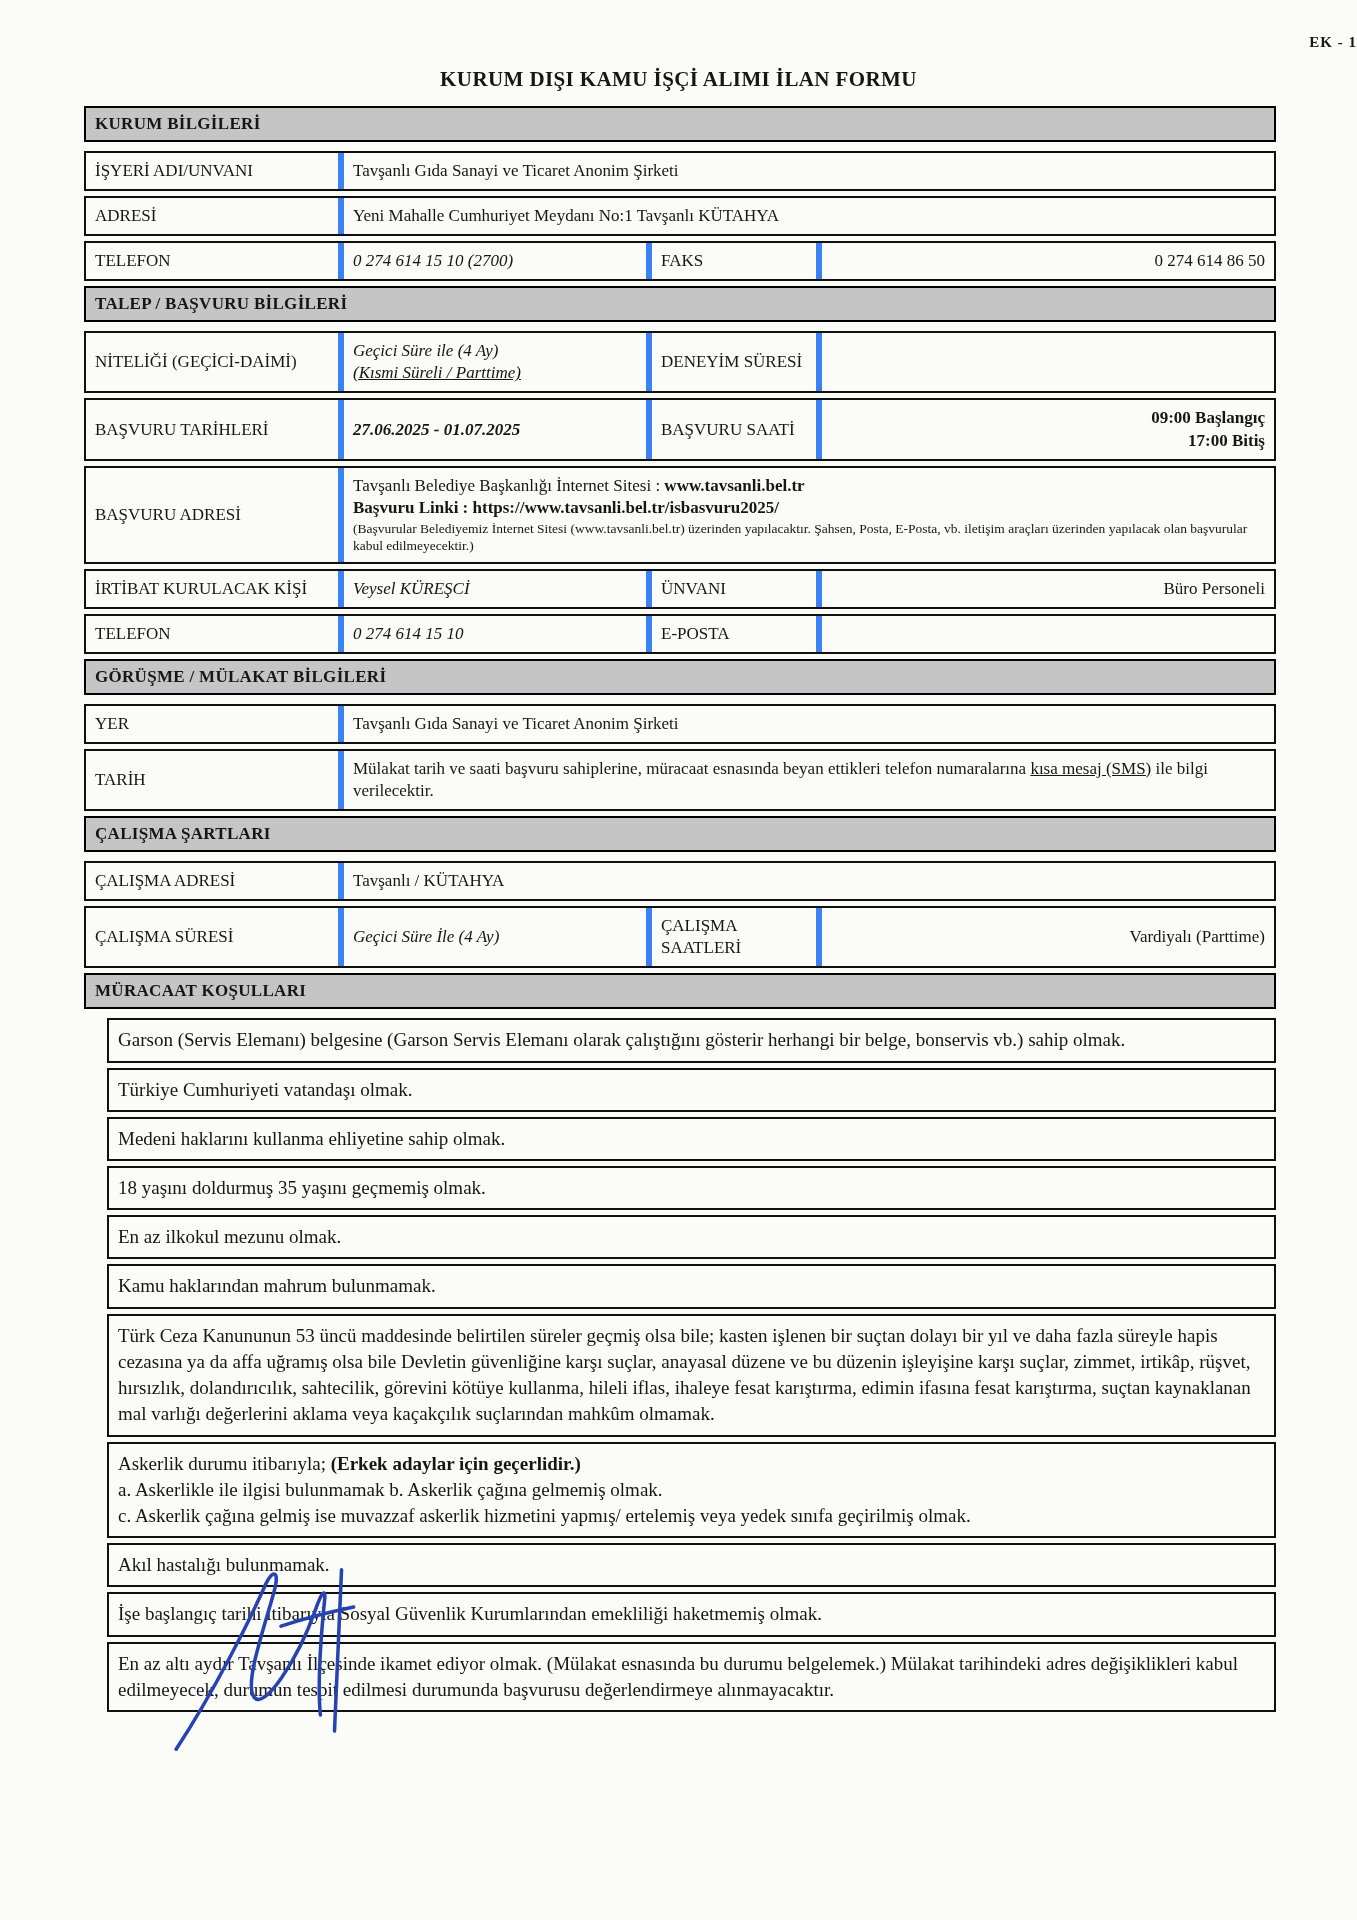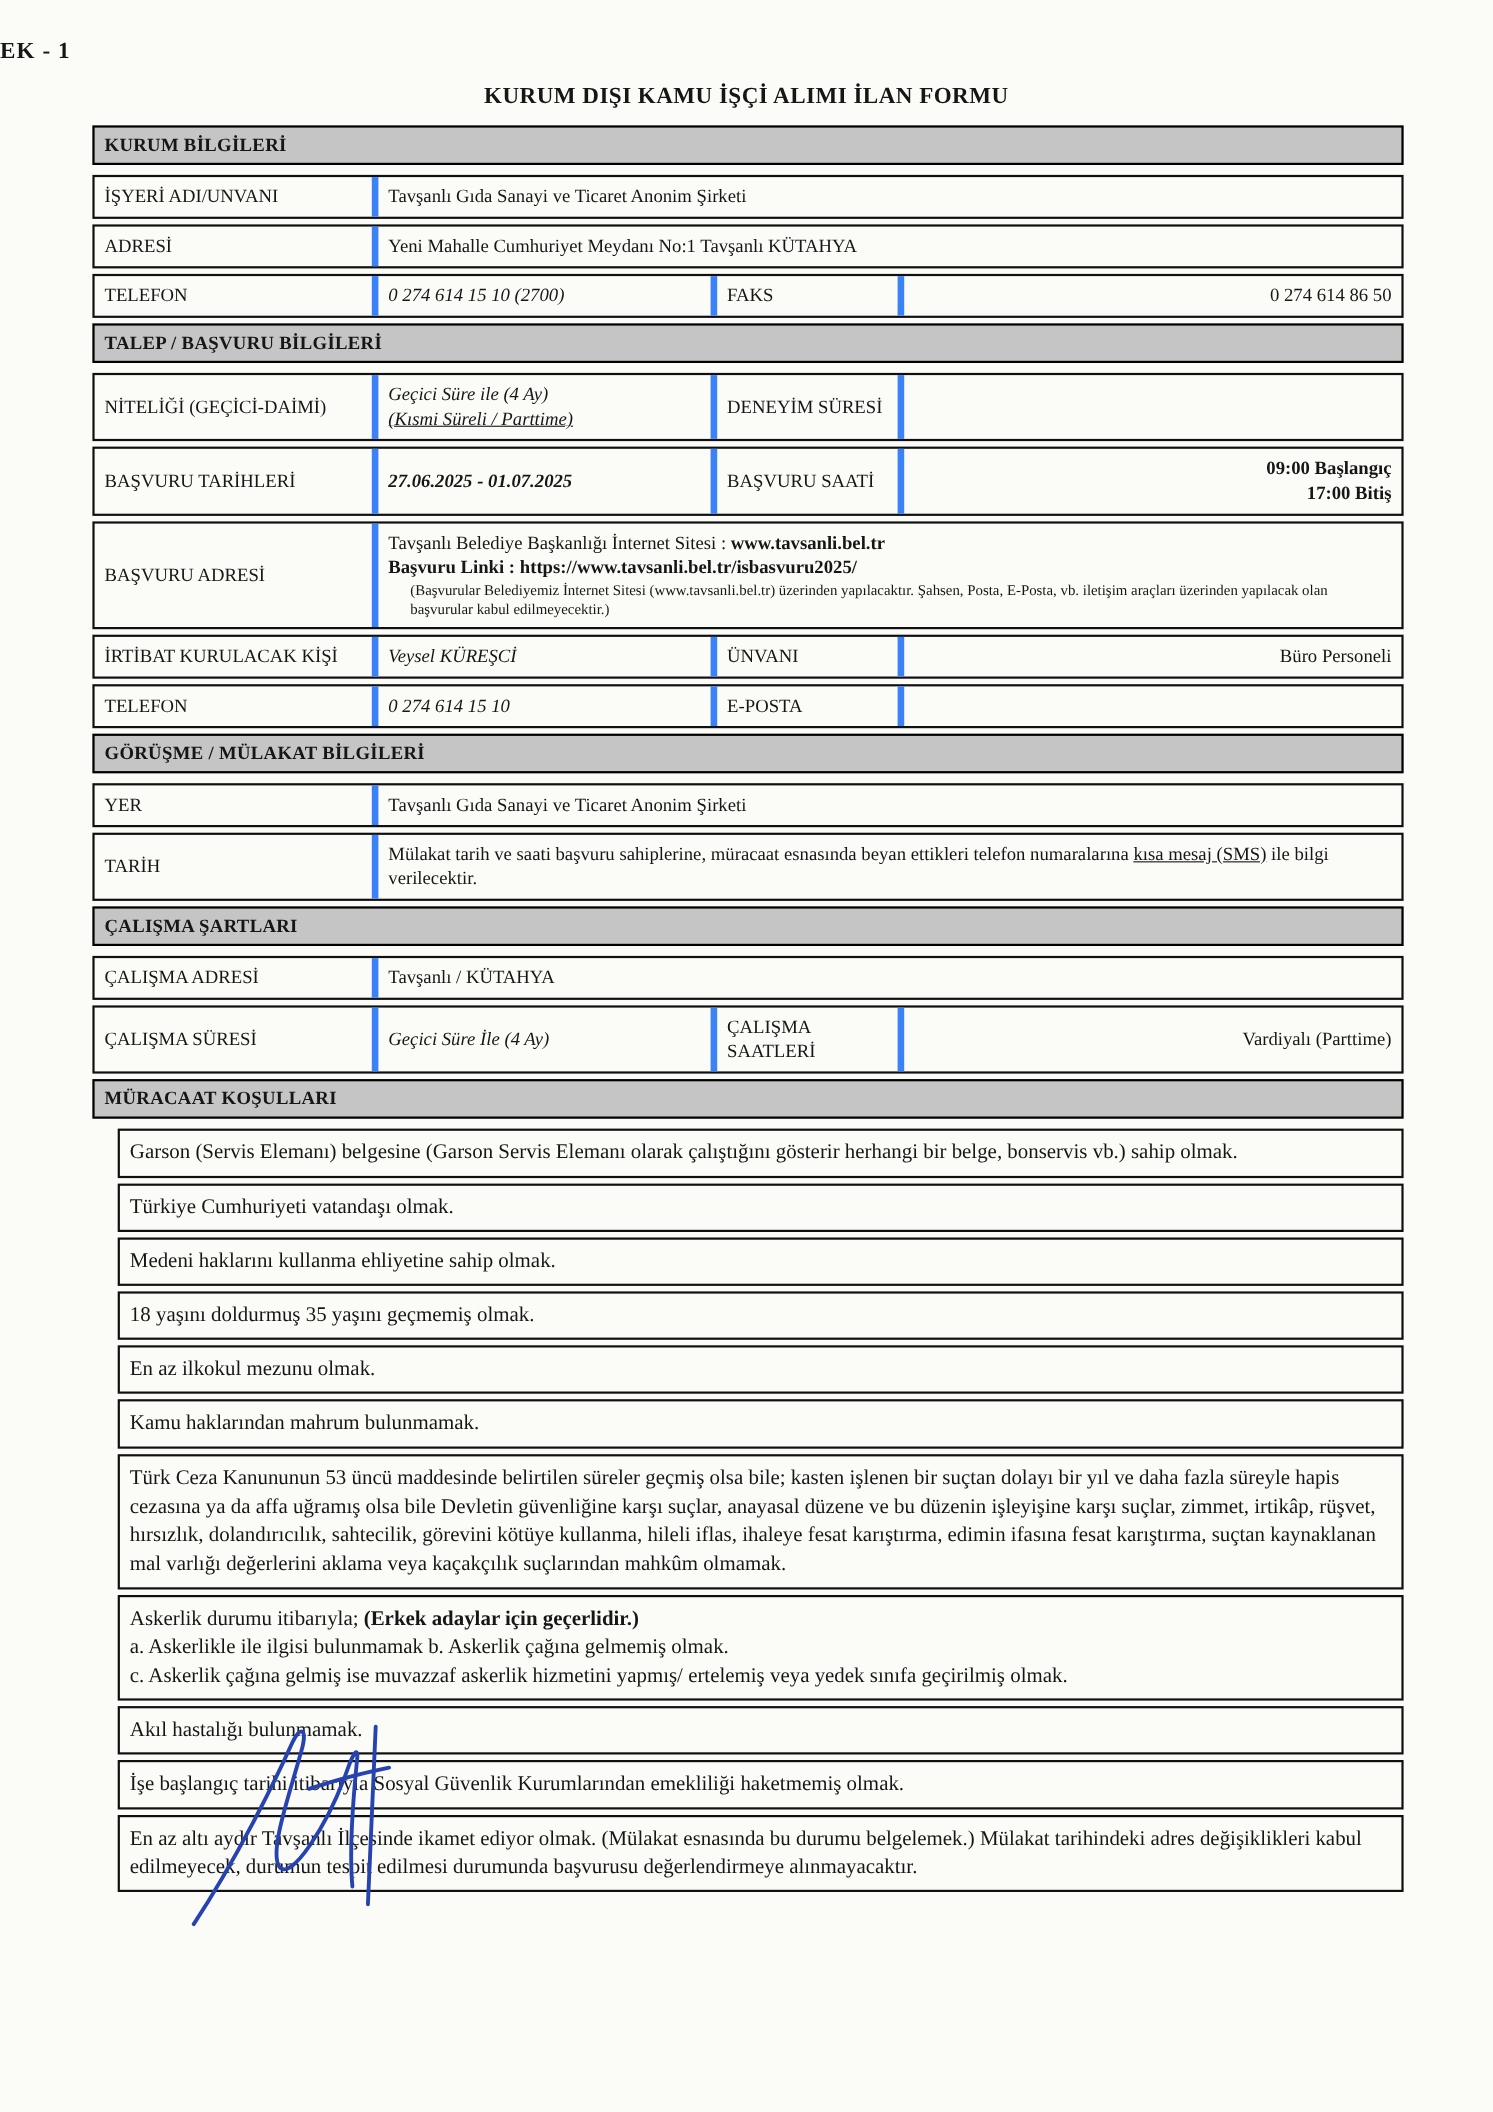--- a/index.html
+++ b/index.html
@@ -5,21 +5,21 @@
   * { box-sizing: border-box; margin: 0; padding: 0; }
   html, body { width: 1357px; height: 1920px; }
   body {
     background: #fbfbf8;
     font-family: "Liberation Serif", serif;
     color: #161616;
     position: relative;
     overflow: hidden;
   }
   .doc-ref {
-    text-align: left; font-weight: bold; font-size: 21px;
+    text-align: right; font-weight: bold; font-size: 15px;
     padding-top: 34px; letter-spacing: 1px;
   }
   .doc-title {
     text-align: center; font-weight: bold; font-size: 21px;
     margin-top: 16px; letter-spacing: 0.4px;
   }
   .form { width: 1192px; margin: 14px 0 0 84px; }
   .bar {
     background: #c5c5c5;
     border: 2px solid #000000;
@@ -42,21 +42,21 @@
   }
   .cell + .cell { border-left: 6px solid #3b82f6; }
   .c1 { flex: 0 0 252px; }
   .c2 { flex: 1 1 auto; }
   .c2f { flex: 0 0 308px; font-style: italic; }
   .c3 { flex: 0 0 170px; }
   .c4 { flex: 1 1 auto; text-align: right; }
   .center { align-items: center; text-align: center; }
   .b { font-weight: bold; }
   .u { text-decoration: underline; }
-  .note { font-size: 13.5px; line-height: 1.25; margin-top: 2px; margin-left: 20px; }
+  .note { font-size: 13.5px; line-height: 1.25; margin-top: 2px; }
   .mrow {
     border: 2px solid #101010;
     padding: 7px 9px;
     margin-bottom: 5px;
     font-size: 19px; line-height: 1.38;
     min-height: 38px;
     margin-left: 23px;
   }
   .mrow > div { margin: 0; }
   .signature {

